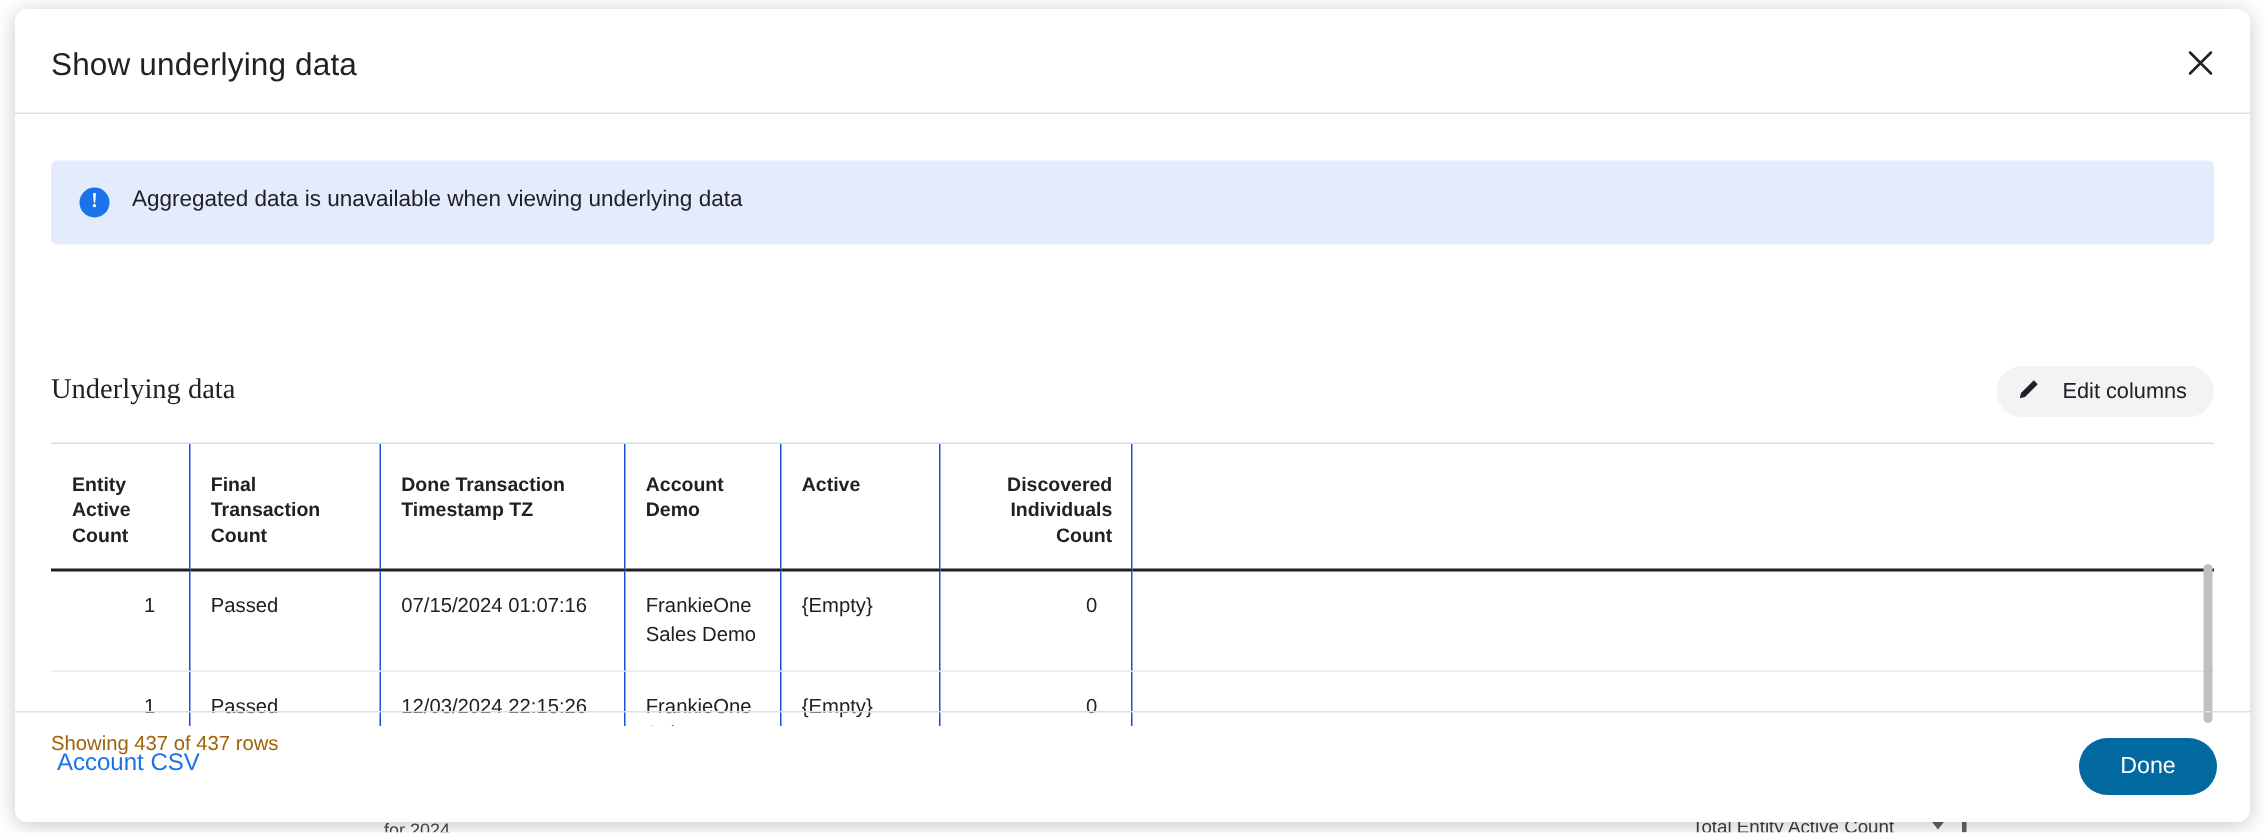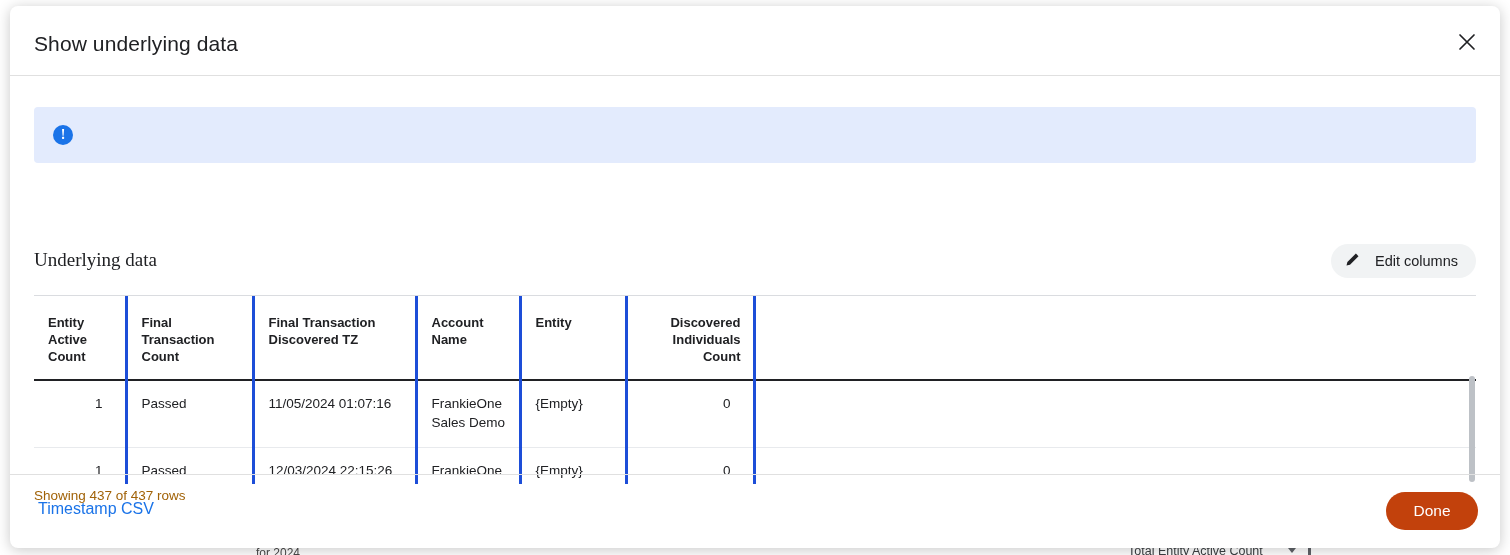--- a/index.html
+++ b/index.html
@@ -165,21 +165,21 @@
     overflow: hidden;
     border-top: 1px solid #dadce0;
   }
   table.underlying {
     border-collapse: collapse;
     width: 1442px;
     table-layout: fixed;
   }
   table.underlying th,
   table.underlying td {
-    border-right: 3px solid #1d4ed8;
+    border-right: 1px solid #1d4ed8;
     border-bottom: 1px solid #e8eaed;
     vertical-align: top;
     box-sizing: border-box;
   }
   table.underlying thead th {
     font-size: 13px;
     color: #202124;
     font-weight: bold;
     text-align: left;
     padding: 18px 12px 14px 14px;
@@ -252,21 +252,21 @@
     cursor: pointer;
   }
   .done-btn {
     position: absolute;
     right: 22px;
     top: 17px;
     width: 92px;
     height: 38px;
     border: none;
     border-radius: 19px;
-    background: #c2410c;
+    background: #0369a1;
     color: #ffffff;
     font-size: 15.5px;
     font-family: "Liberation Sans", sans-serif;
     cursor: pointer;
   }
 </style>
 </head>
 <body>
 
 <div id="root">
@@ -288,20 +288,21 @@
             <path d="M2 2 L16 16 M16 2 L2 16" stroke="#202124" stroke-width="1.7" fill="none" stroke-linecap="round"></path>
           </svg>
         </span>
       </button>
     </div>
 
     <div class="dialog-body">
 
       <div class="info-banner">
         <div class="info-icon">!</div>
+        <div class="info-text">Aggregated data is unavailable when viewing underlying data</div>
       </div>
 
       <div class="section-title">Underlying data</div>
 
       <button class="edit-columns-btn">
         <span>
           <svg width="15" height="15" viewBox="0 0 16 16" aria-hidden="true">
             <path d="M11.6 1.6 L14.4 4.4 L5.3 13.5 L1.6 14.4 L2.5 10.7 Z" fill="#202124"></path>
           </svg>
         </span>
@@ -316,32 +317,32 @@
               <col class="col-3">
               <col class="col-4">
               <col class="col-5">
               <col class="col-6">
               <col class="col-7">
           </colgroup>
           <thead>
             <tr>
               <th>Entity Active Count</th>
               <th>Final Transaction Count</th>
-              <th>Final Transaction Discovered TZ</th>
-              <th>Account Name</th>
-              <th>Entity</th>
+              <th>Done Transaction Timestamp TZ</th>
+              <th>Account Demo</th>
+              <th>Active</th>
               <th class="num">Discovered Individuals Count</th>
               <th class="blank"></th>
             </tr>
           </thead>
           <tbody>
             <tr>
               <td class="num">1</td>
               <td>Passed</td>
-              <td>11/05/2024 01:07:16</td>
+              <td>07/15/2024 01:07:16</td>
               <td>FrankieOne Sales Demo</td>
               <td>{Empty}</td>
               <td class="num">0</td>
               <td class="blank"></td>
             </tr>
             <tr>
               <td class="num">1</td>
               <td>Passed</td>
               <td>12/03/2024 22:15:26</td>
               <td>FrankieOne Sales Demo</td>
@@ -354,18 +355,18 @@
         </table>
       </div>
 
       <div class="scrollbar-track"></div>
       <div class="scrollbar-thumb"></div>
 
       <div class="rows-status">Showing 437 of 437 rows</div>
     </div>
 
     <div class="dialog-footer">
-      <a class="download-link">Timestamp CSV</a>
+      <a class="download-link">Account CSV</a>
       <button class="done-btn">Done</button>
     </div>
 
   </div>
 </div>
 
 </body></html>

